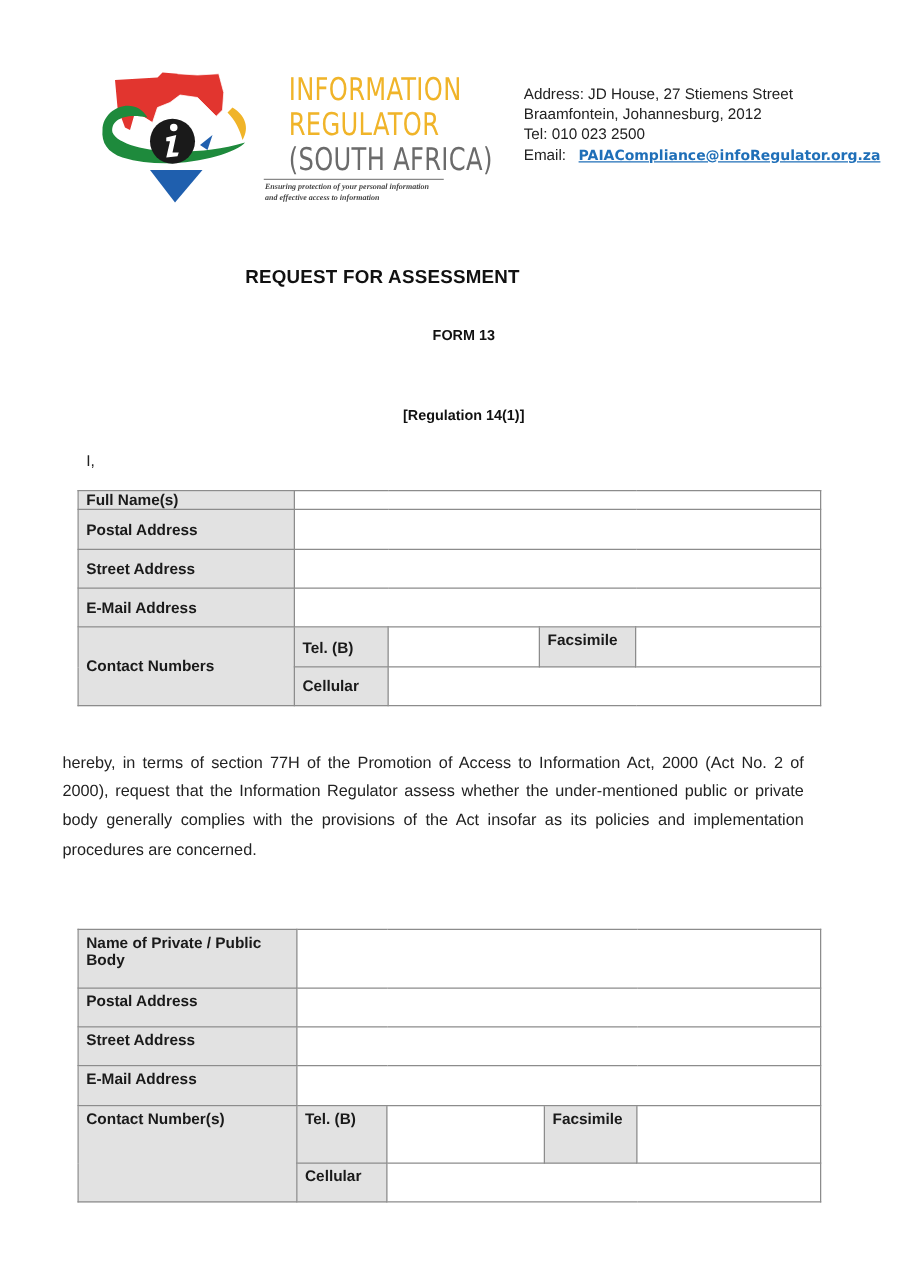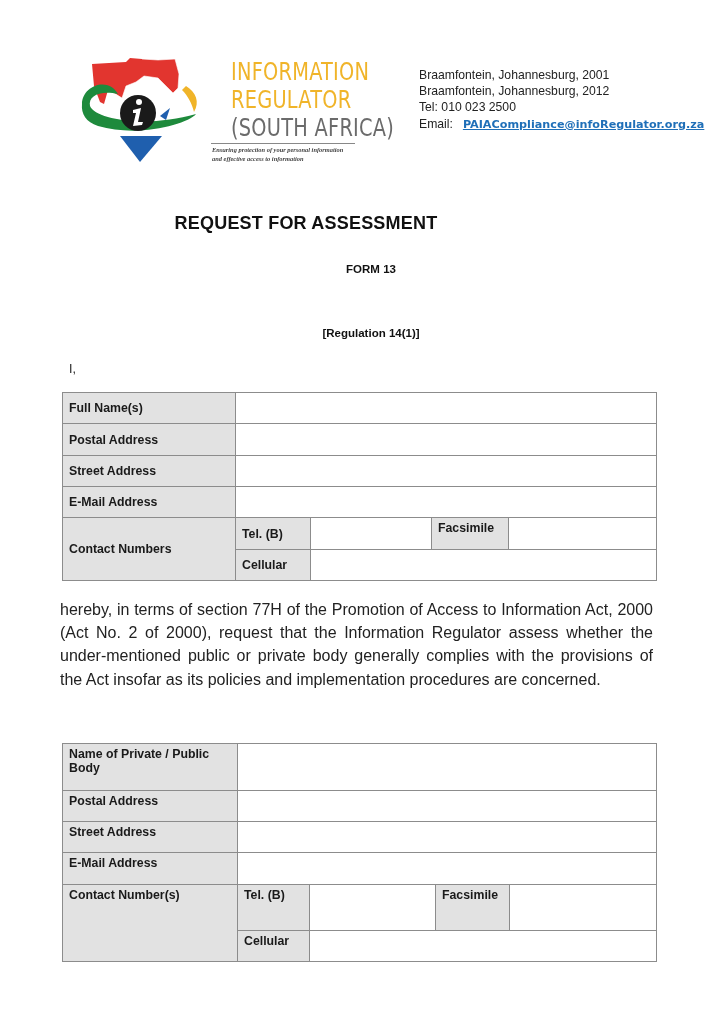--- a/index.html
+++ b/index.html
@@ -15,32 +15,32 @@
   .logo-line.gold { color:#f0b429; }
   .logo-line.grey { color:#6b6b6b; }
   .logo-rule { left:211px; top:143px; width:144px; height:1px; background:#888; }
   .logo-tag { left:212px; top:146px; font-family:"Liberation Serif", serif; font-style:italic; font-weight:bold;
               font-size:6.4px; line-height:8.5px; color:#444; white-space:nowrap; }
 
   
   .addr { left:419px; top:67px; font-size:12.2px; line-height:16.2px; color:#222; white-space:nowrap; }
   .addr a { color:#1f6fb8; font-weight:bold; text-decoration:underline; font-family:"DejaVu Sans", sans-serif; font-size:11.2px;margin-left:10px; }
 
-  .title { left:0; width:612px; top:213px; text-align:center; font-weight:bold; font-size:18px; color:#111; letter-spacing:0.2px; }
+  .title { left:0; width:612px; top:213px; text-align:center; font-weight:bold; font-size:15px; color:#111; letter-spacing:0.2px; }
   .form-no { left:0; width:742px; top:263px; text-align:center; font-weight:bold; font-size:11.5px; color:#111; }
   .reg { left:0; width:742px; top:327px; text-align:center; font-weight:bold; font-size:11.5px; color:#111; }
   .intro-i { left:69px; top:362px; font-size:12.5px; color:#222; }
 
   table.form { position:absolute; border-collapse:collapse; table-layout:fixed; }
   table.form td { border:1px solid #8c8c8c; padding:0 0 0 6px; font-size:12.3px; font-weight:bold; color:#1a1a1a; vertical-align:middle; }
   table.form td.lbl { background:#e2e2e2; }
   table.form td.val { background:#ffffff; }
   table.form td.top { vertical-align:top; padding-top:3px;margin-top:11px; }
 
-  .para { left:60px; top:598px; width:593px; font-size:16px; line-height:23.2px; color:#222; text-align:justify; }
+  .para { left:50px; top:598px; width:593px; font-size:13px; line-height:23.2px; color:#222; text-align:justify; }
 </style>
 </head>
 <body>
 
 <svg class="abs logo-mark" viewBox="0 0 128 110">
 
   <path d="M14 8 L48 6 L52 2 L64 3 L80 4 L97 3 L101 18 L100 32 L95 37 L90 32 L80 22 L66 20 L58 26 L48 30 L44 42 L38 38 L30 34 L26 48 L22 46 L16 30 Z" fill="#e2352f"></path>
   <path d="M30 34 L44 42 L48 30 L58 26 L66 20 L80 22 L90 32 L95 37 L100 32 L101 18 L97 3 L80 4 L64 3" fill="none" stroke="#fff" stroke-width="0.6"></path>
 
   <path d="M4 48 C4 30, 30 20, 40 38 C22 34, 10 40, 12 50 C18 64, 70 72, 118 58 C110 68, 60 82, 20 70 C8 66, 3 58, 4 48 Z" fill="#1e8a3c"></path>
@@ -60,41 +60,41 @@
   <div class="logo-line gold">REGULATOR</div>
   <div class="logo-line grey">(SOUTH AFRICA)</div>
 </div>
 <div class="abs logo-rule"></div>
 <div class="abs logo-tag">
   <div>Ensuring protection of your personal information</div>
   <div>and effective access to information</div>
 </div>
 
 <div class="abs addr">
-  <div>Braamfontein, Johannesburg, 2001</div>
+  <div>Address: JD House, 27 Stiemens Street</div>
   <div>Braamfontein, Johannesburg, 2012</div>
   <div>Tel: 010 023 2500</div>
   <div><span>Email:</span><a href="mailto:PAIACompliance@infoRegulator.org.za">PAIACompliance@infoRegulator.org.za</a></div>
 </div>
 
 <div class="abs title">REQUEST FOR ASSESSMENT</div>
 <div class="abs form-no">FORM 13</div>
 <div class="abs reg">[Regulation 14(1)]</div>
 <div class="abs intro-i">I,</div>
 
 <table class="form" style="left:62px; top:392px; width:594px;">
   <colgroup>
     <col style="width:173px">
       <col style="width:75px">
       <col style="width:121px">
       <col style="width:77px">
       <col style="width:148px">
   </colgroup>
   <tbody>
-      <tr style="height:31px">
+      <tr style="height:15px">
     <td class="lbl">Full Name(s)</td>
     <td class="val" colspan="4"></td>
   </tr>
   <tr style="height:32px">
     <td class="lbl">Postal Address</td>
     <td class="val" colspan="4"></td>
   </tr>
   <tr style="height:31px">
     <td class="lbl">Street Address</td>
     <td class="val" colspan="4"></td>

